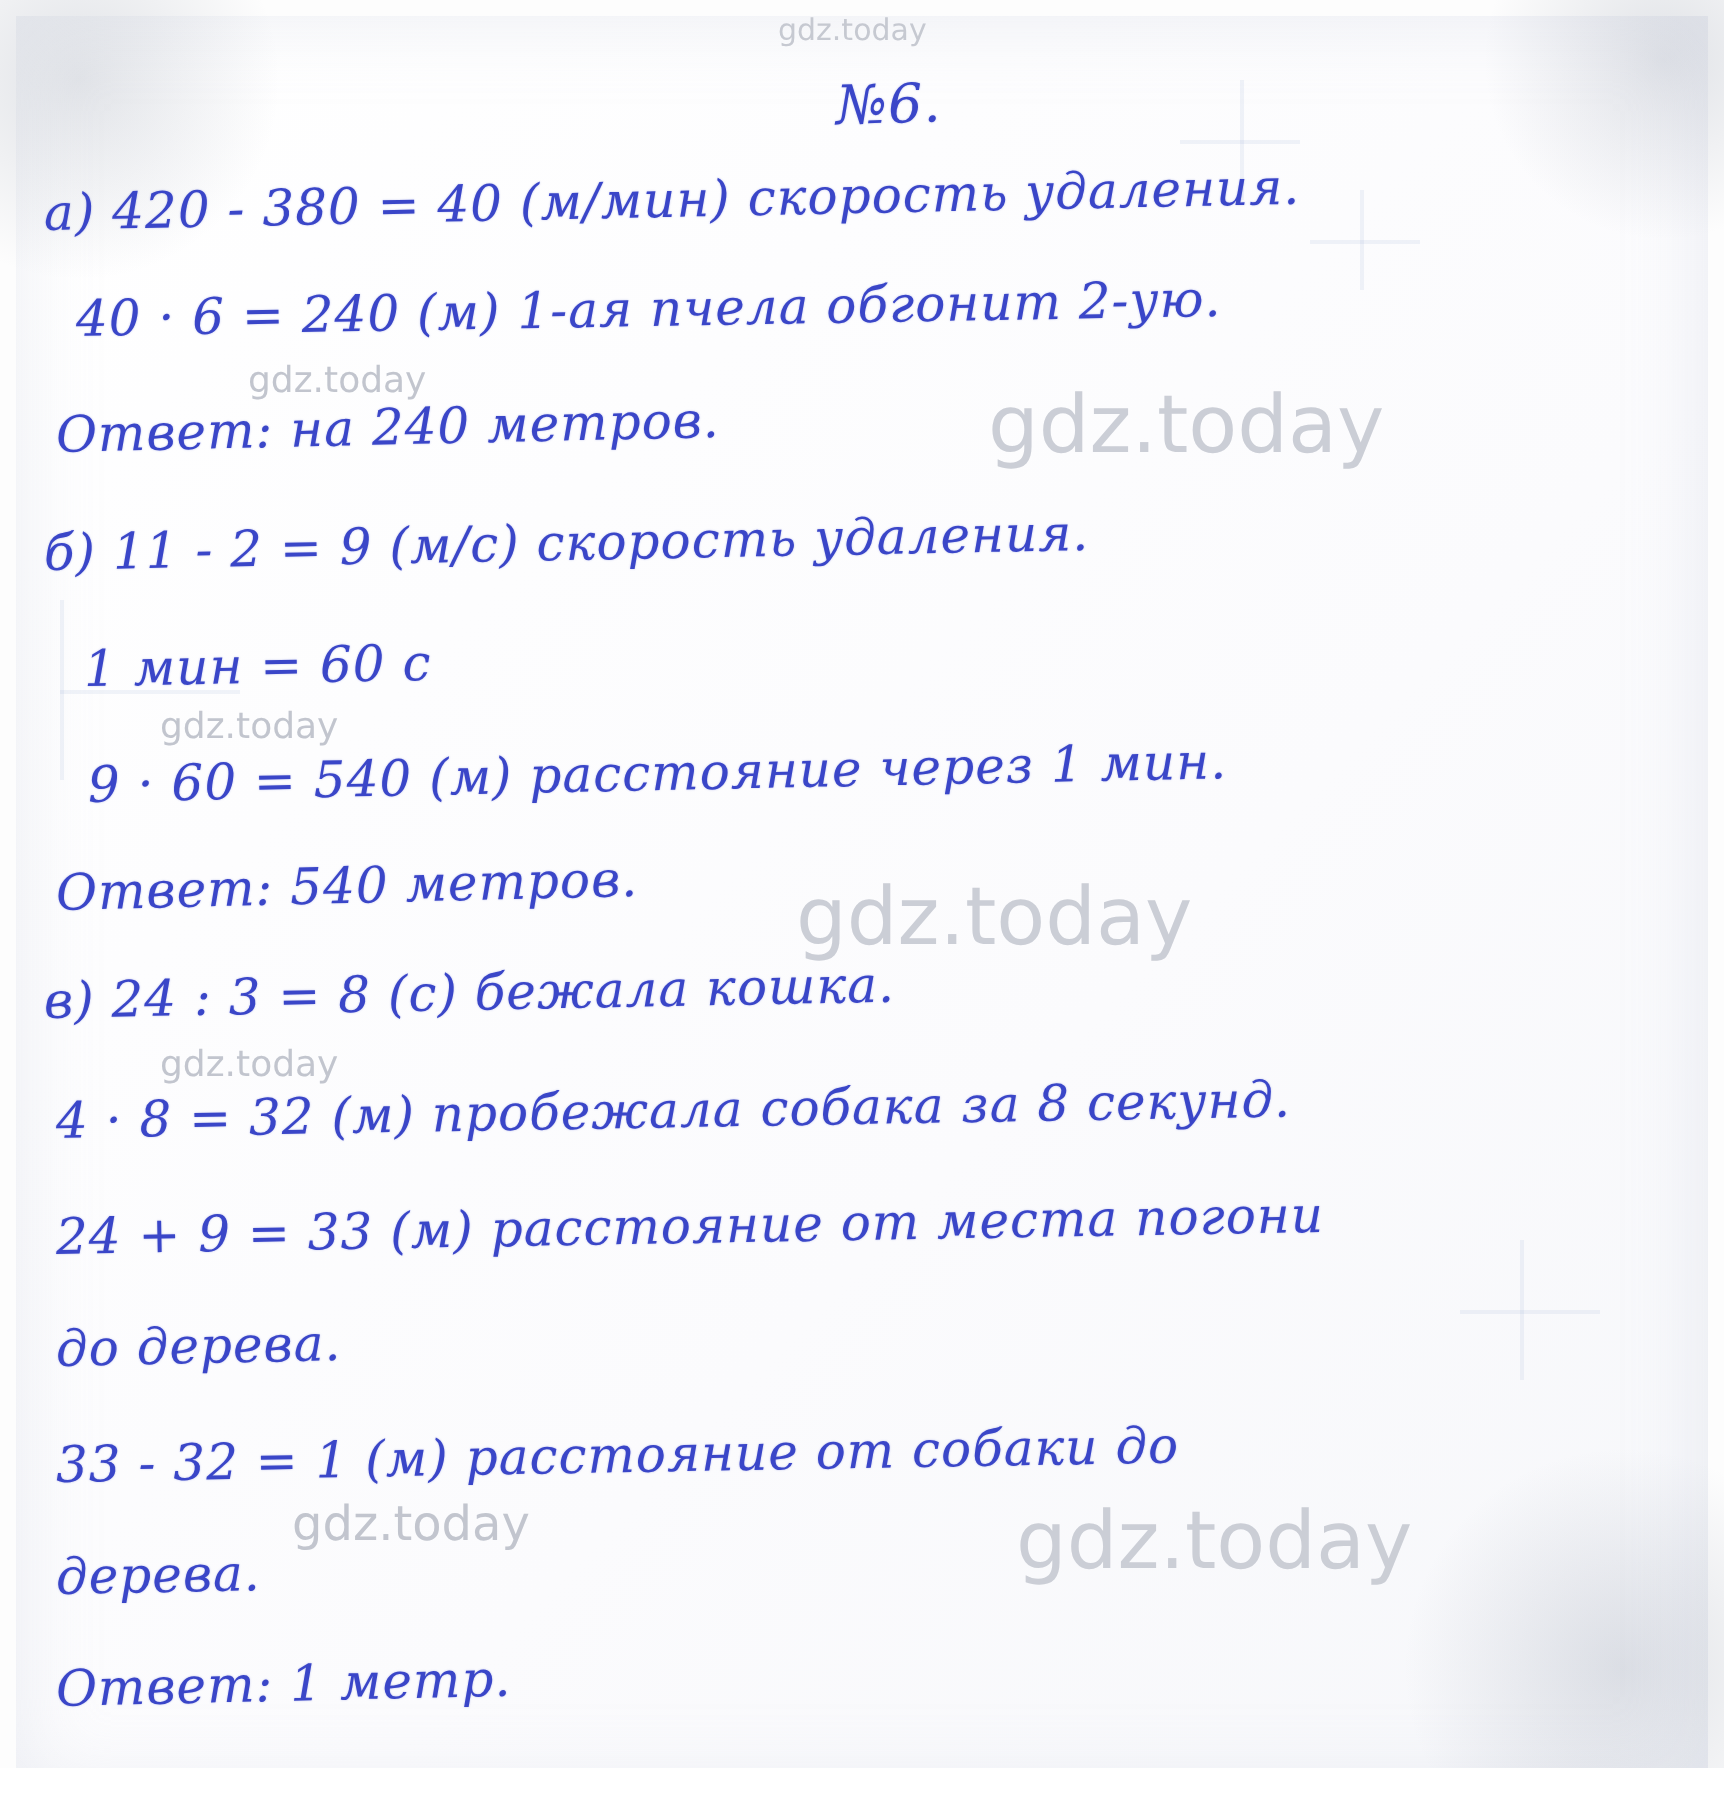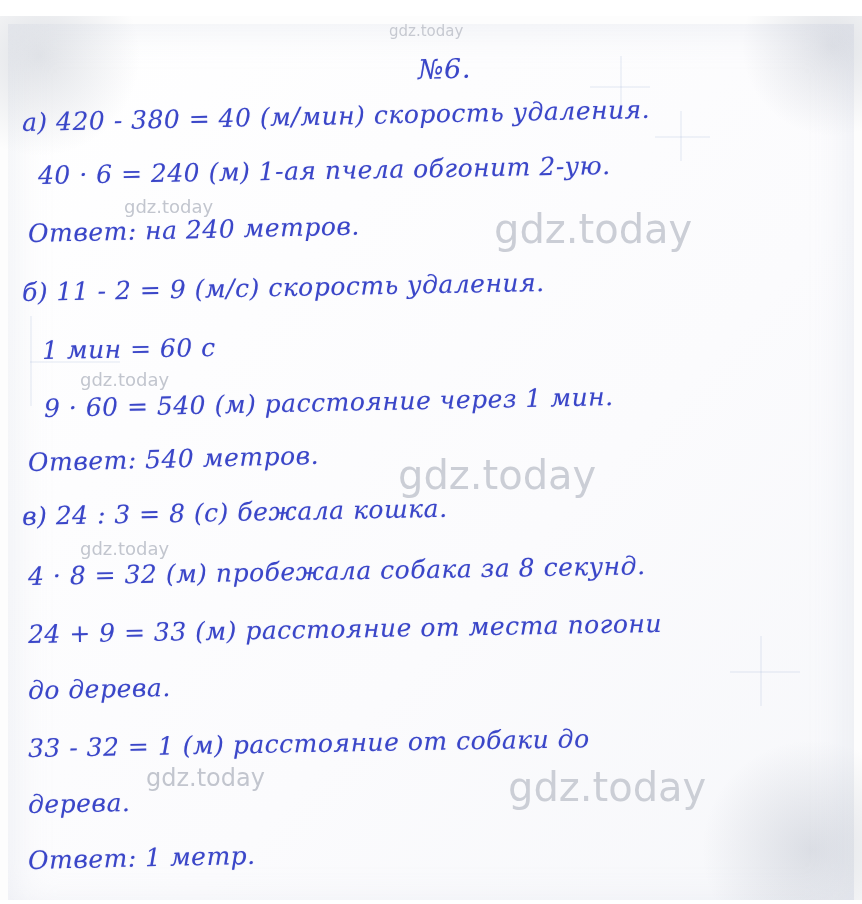--- a/index.html
+++ b/index.html
@@ -7,21 +7,20 @@
     padding: 0;
     background: #ffffff;
   }
   #page {
     position: relative;
     width: 862px;
     height: 884px;
     background: #fdfdfd;
     overflow: hidden;
     font-family: "DejaVu Sans", sans-serif;
-    margin-top: 16px;
   }
   
   #paper {
     position: absolute;
     left: 8px;
     top: 8px;
     width: 846px;
     height: 888px;
     background:
       linear-gradient(to bottom right, #ffffff 0%, #fbfbfd 60%, #f6f7fa 100%);

